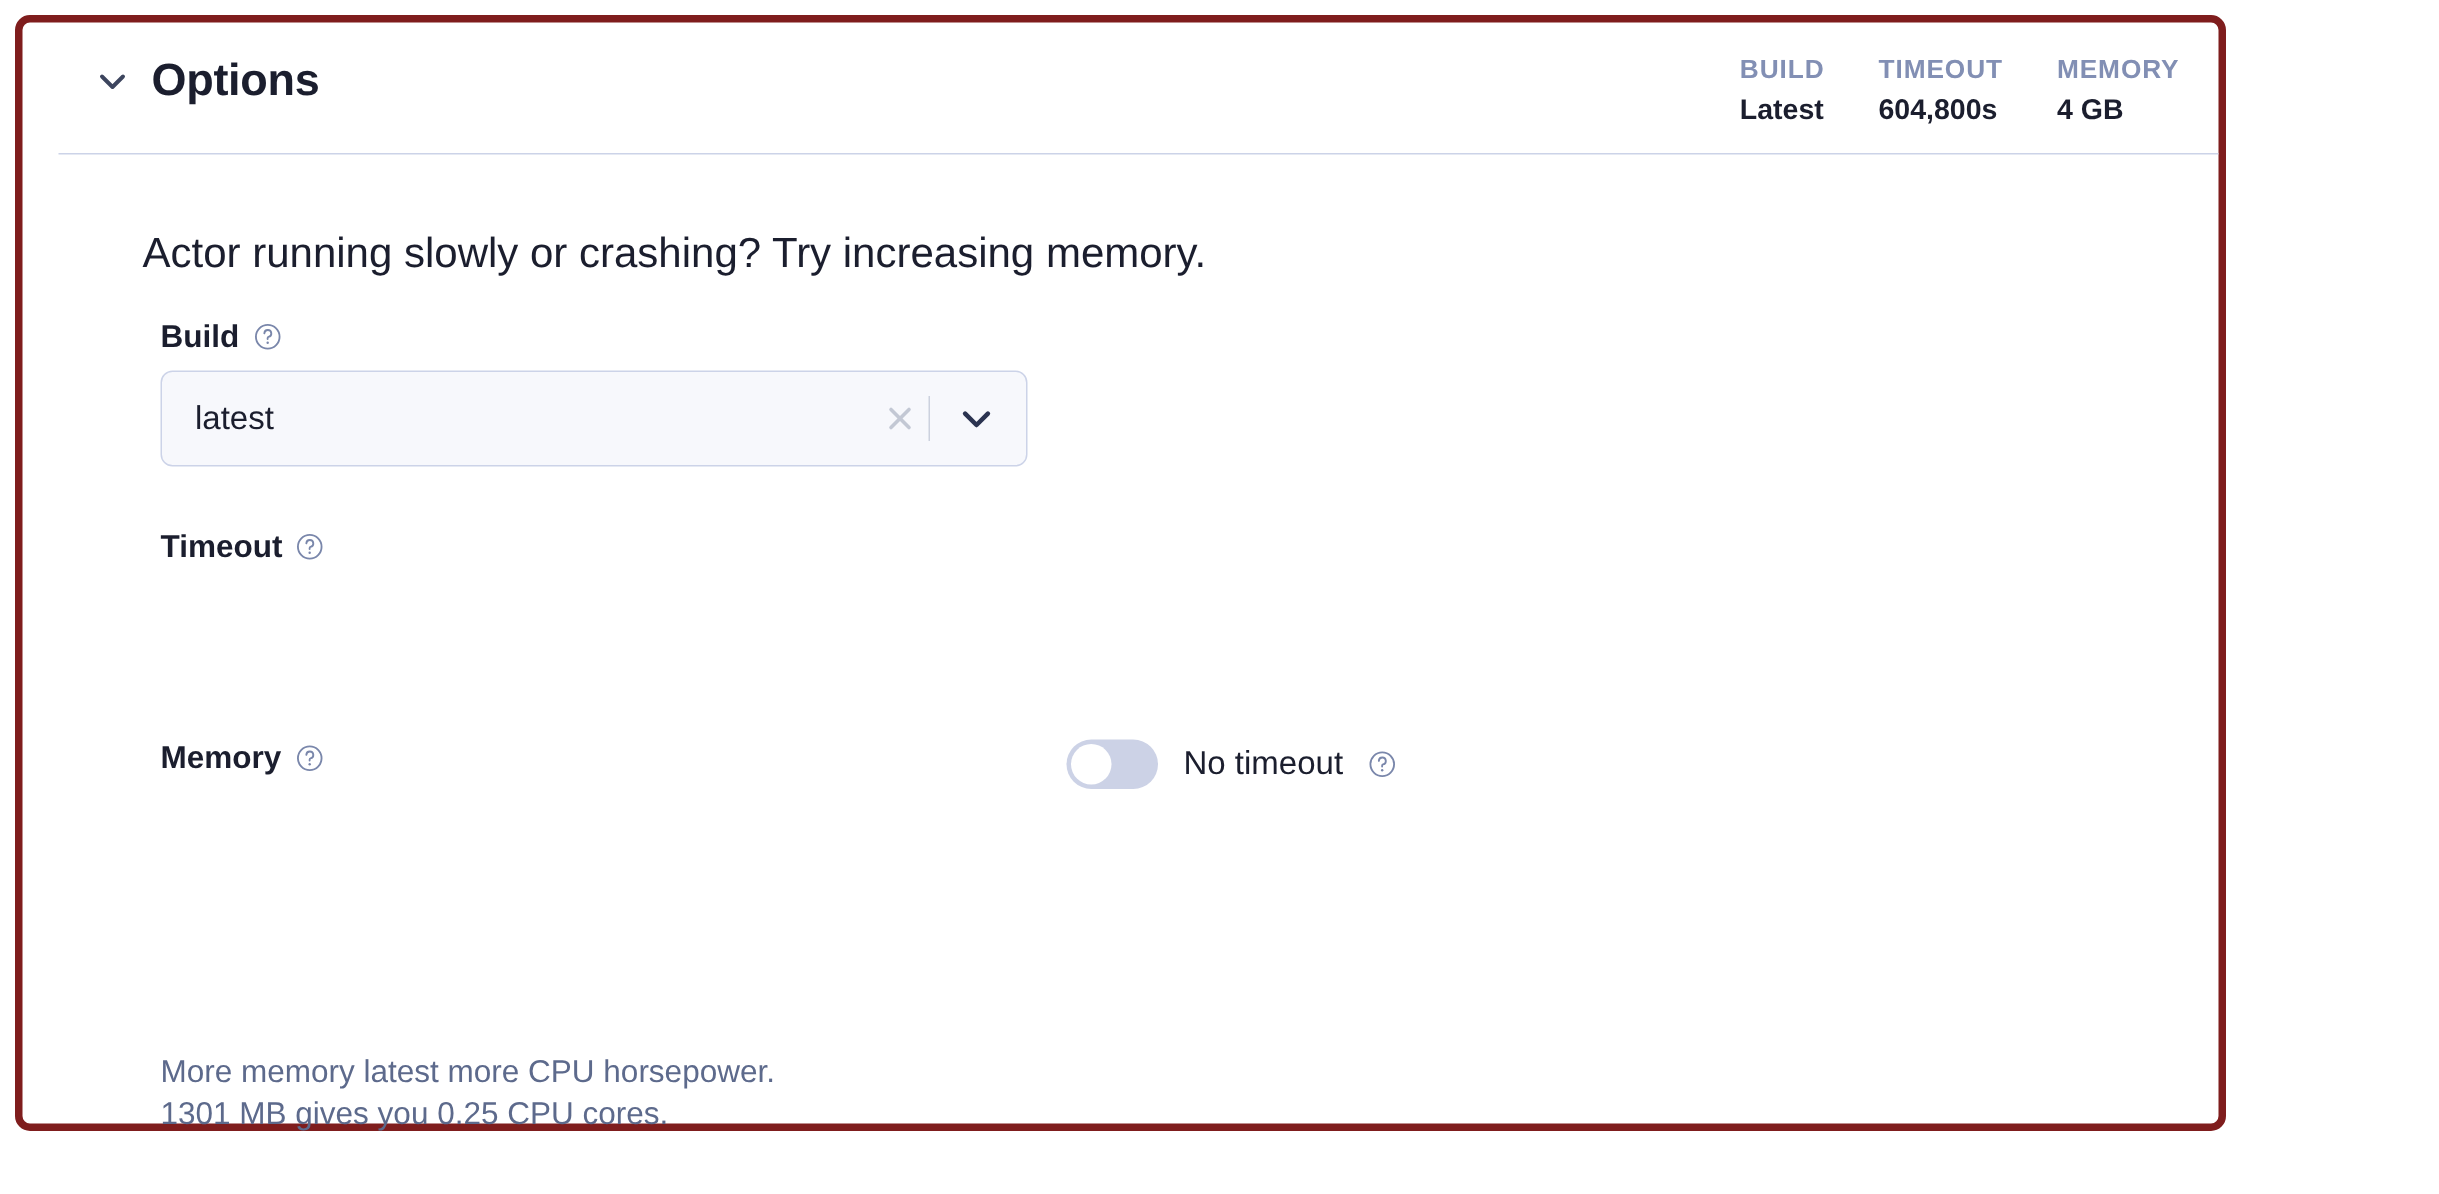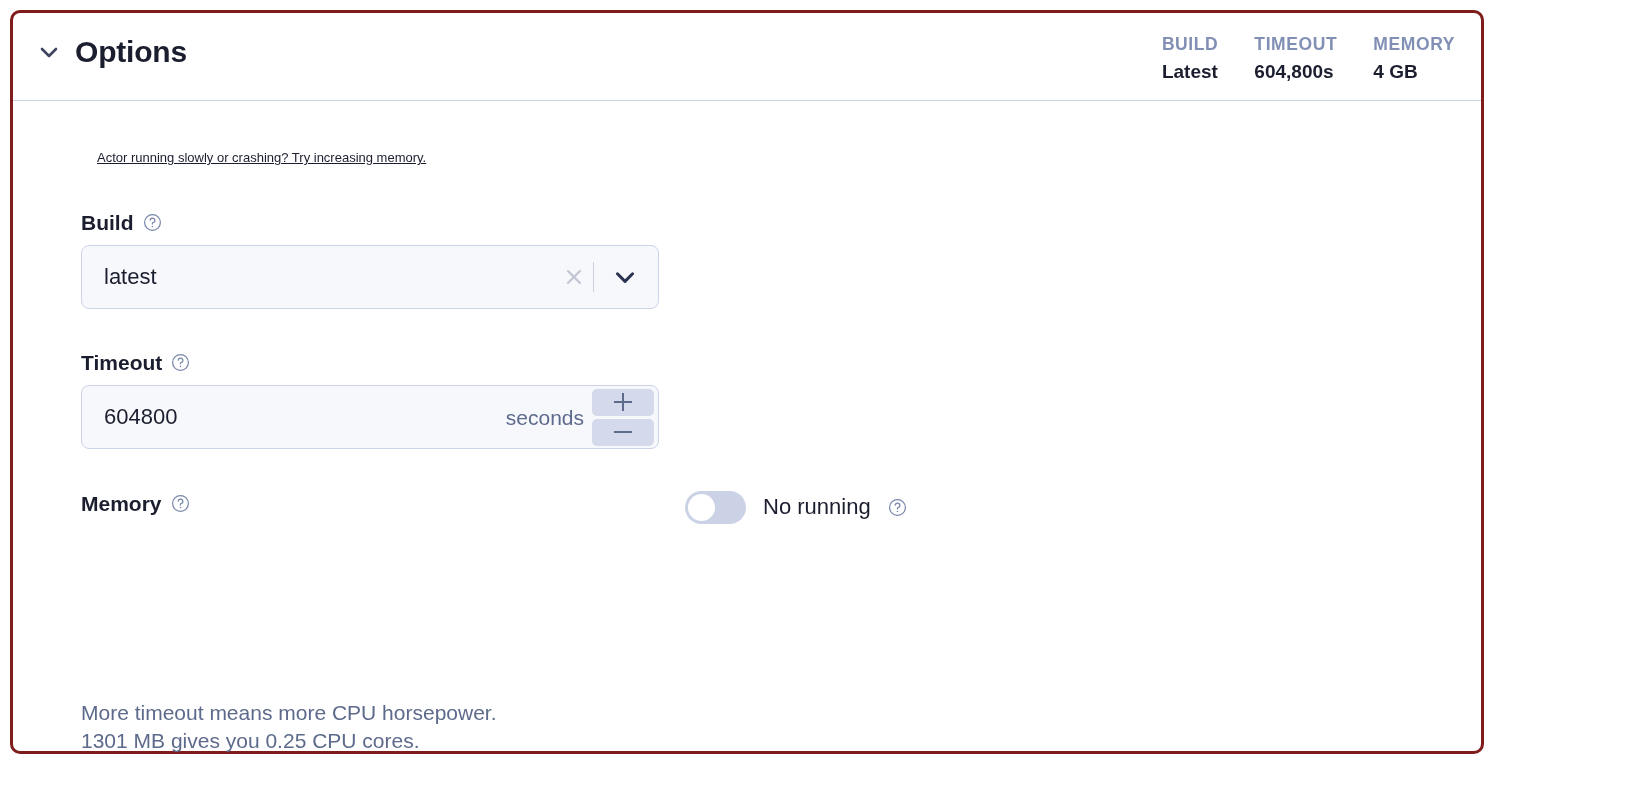--- a/index.html
+++ b/index.html
@@ -12,23 +12,24 @@
     font-family: "Liberation Sans", sans-serif;
   }
 
   .card {
     position: absolute;
     left: 10px;
     top: 10px;
     width: 1474px;
     height: 744px;
     box-sizing: border-box;
-    border: 3px solid #7f1d1d;
+    border: 5px solid #7f1d1d;
     border-radius: 10px;
     background: #ffffff;
+    padding-left: 24px;
   }
 
   
   .card-header {
     position: relative;
     height: 88px;
     border-bottom: 1px solid #ccd3e8;
     box-sizing: border-box;
   }
 
@@ -87,26 +88,25 @@
   }
 
   
   .card-body {
     position: relative;
     padding: 0;
   }
 
   .intro-text {
     position: absolute;
-    left: 84px;
+    left: 56px;
     top: 49px;
-    font-size: 13px;
+    font-size: 28px;
     color: #1b1e2e;
     line-height: 1.2;
-    text-decoration: underline;
   }
 
   .field-group { position: absolute; left: 68px; }
   .group-build   { top: 108px; }
   .group-timeout { top: 248px; }
   .group-memory  { top: 389px; }
 
   .field-label-row {
     display: flex;
     align-items: center;
@@ -327,58 +327,45 @@
     <div class="field-group group-timeout">
       <div class="field-label-row">
         <span class="field-label">Timeout</span>
         <svg class="help-icon" viewBox="0 0 20 20" fill="none" stroke="#7a87ab" stroke-width="1.3">
           <circle cx="10" cy="10" r="8.3"></circle>
           <path d="M7.6 7.6a2.45 2.45 0 1 1 2.9 2.55c-.45.1-.6.45-.6.85v.55" stroke-linecap="round"></path>
           <circle cx="9.95" cy="14.25" r="0.85" fill="#7a87ab" stroke="none"></circle>
         </svg>
       </div>
 
-      <div class="input-shell">
-        <span class="input-value">604800</span>
-        <span class="unit-label">seconds</span>
-        <span class="stepper">
-          <button class="stepper-btn plus">
-            <span class="glyph plus-h"></span>
-            <span class="glyph plus-v"></span>
-          </button>
-          <button class="stepper-btn">
-            <span class="glyph plus-h"></span>
-          </button>
-        </span>
-      </div>
     </div>
 
     <div class="no-timeout-row">
       <span class="toggle">
         <span class="knob"></span>
       </span>
-      <span class="no-timeout-label">No running</span>
+      <span class="no-timeout-label">No timeout</span>
       <svg class="help-icon" viewBox="0 0 20 20" fill="none" stroke="#7a87ab" stroke-width="1.3">
         <circle cx="10" cy="10" r="8.3"></circle>
         <path d="M7.6 7.6a2.45 2.45 0 1 1 2.9 2.55c-.45.1-.6.45-.6.85v.55" stroke-linecap="round"></path>
         <circle cx="9.95" cy="14.25" r="0.85" fill="#7a87ab" stroke="none"></circle>
       </svg>
     </div>
 
     <div class="field-group group-memory">
       <div class="field-label-row">
         <span class="field-label">Memory</span>
         <svg class="help-icon" viewBox="0 0 20 20" fill="none" stroke="#7a87ab" stroke-width="1.3">
           <circle cx="10" cy="10" r="8.3"></circle>
           <path d="M7.6 7.6a2.45 2.45 0 1 1 2.9 2.55c-.45.1-.6.45-.6.85v.55" stroke-linecap="round"></path>
           <circle cx="9.95" cy="14.25" r="0.85" fill="#7a87ab" stroke="none"></circle>
         </svg>
       </div>
 
     </div>
 
     <div class="helper-text">
-      <div>More timeout means more CPU horsepower.</div>
+      <div>More memory latest more CPU horsepower.</div>
       <div>1301 MB gives you 0.25 CPU cores.</div>
     </div>
 
   </div>
 </div>
 
 </body></html>

